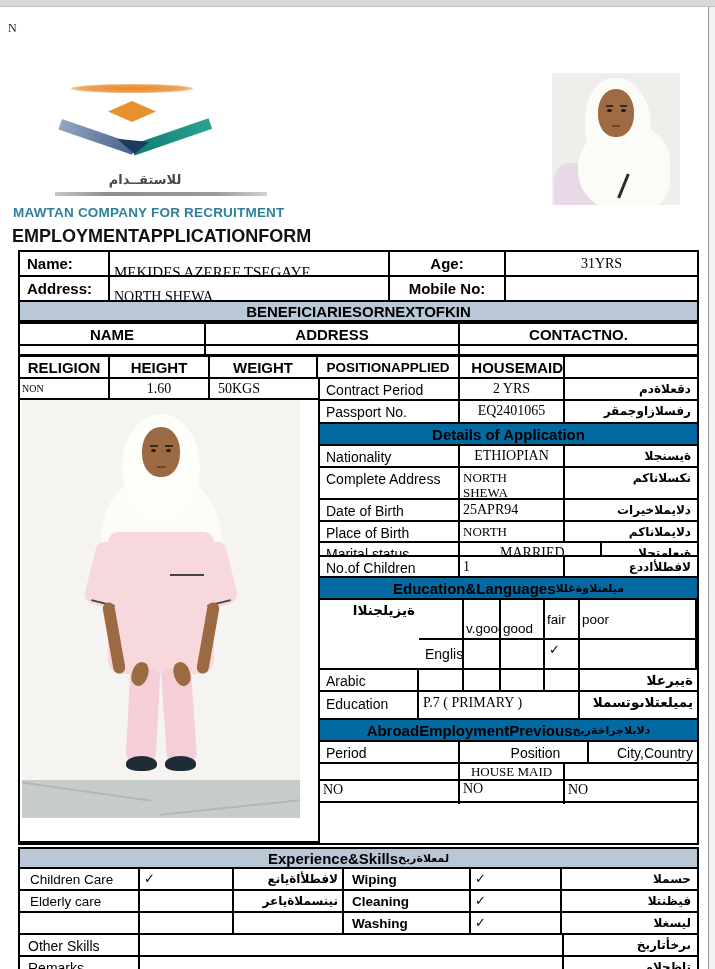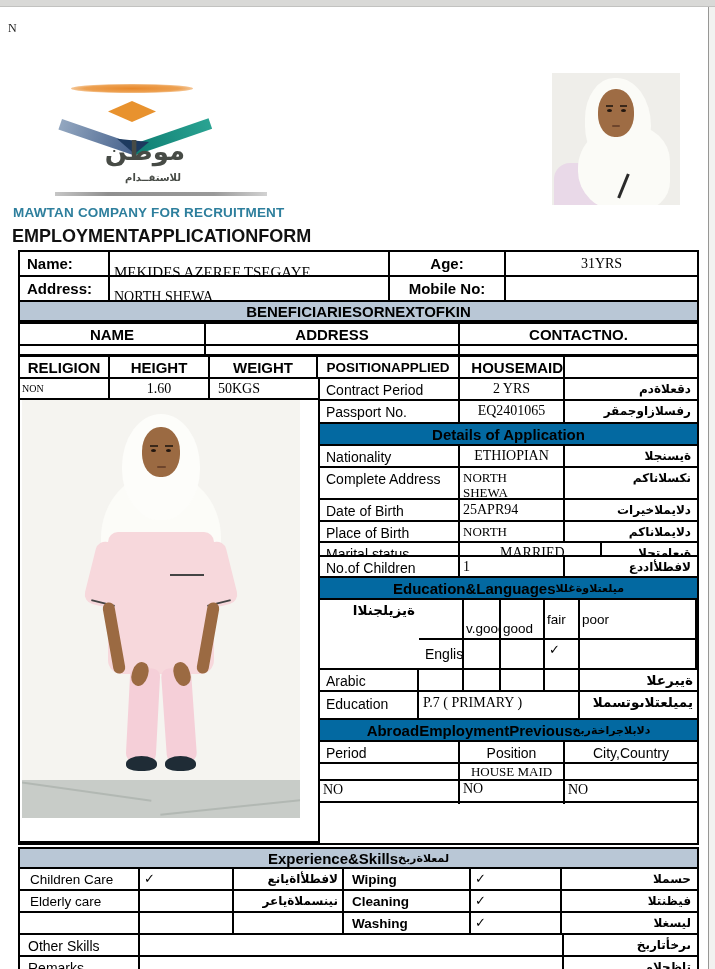--- a/index.html
+++ b/index.html
@@ -17,22 +17,22 @@
   .logo-diamond { position:absolute; left:53px; top:21px; width:48px; height:21px; background:#e8922e;
                   -webkit-clip-path:polygon(50% 0,100% 50%,50% 100%,0 50%); clip-path:polygon(50% 0,100% 50%,50% 100%,0 50%); }
   .logo-vleft { position:absolute; left:7px; top:39px; width:78px; height:11px;
                 background:linear-gradient(90deg,#93a7c0,#46618c); transform:rotate(19deg); transform-origin:0 0; }
   .logo-vright { position:absolute; left:76px; top:65px; width:82px; height:11px;
                  background:linear-gradient(90deg,#0f7d72,#2aa392); transform:rotate(-19deg); transform-origin:0 0; }
   .logo-apex { position:absolute; left:62px; top:57px; width:32px; height:17px; background:#1d3a5f;
                -webkit-clip-path:polygon(0 10%,100% 30%,55% 100%); clip-path:polygon(0 10%,100% 30%,55% 100%); }
   .logo-ar1 { position:absolute; left:10px; top:56px; width:160px; text-align:center;
               font-family:"DejaVu Sans", sans-serif; font-size:26px; font-weight:bold; color:#474b46; direction:rtl; }
-  .logo-ar2 { position:absolute; left:18px; top:92px; width:160px; text-align:center;
-              font-family:"DejaVu Sans", sans-serif; font-size:10px; font-weight:bold; color:#474b46; direction:rtl; }
+  .logo-ar2 { position:absolute; left:10px; top:92px; width:160px; text-align:center;
+              font-family:"DejaVu Sans", sans-serif; font-size:13px; font-weight:bold; color:#474b46; direction:rtl; }
   .logo-bar { position:absolute; left:0; top:112px; width:212px; height:4px;
               background:linear-gradient(90deg,#c6c6c6,#8f8f8f 25%,#9a9a9a 75%,#d2d2d2); }
 
   .company { position:absolute; left:13px; top:205px; font-size:13.5px; font-weight:bold; color:#2e7f9d; letter-spacing:0.2px; }
   .form-title { position:absolute; left:12px; top:226px; font-size:18px; font-weight:bold; color:#111; }
 
   
   .photo-sm { position:absolute; left:552px; top:73px; width:128px; height:132px; background:#efeeea; overflow:hidden; }
   .ps-shoulder-l { position:absolute; left:2px; bottom:-6px; width:58px; height:48px; background:#e9d9e8; border-radius:16px 34px 0 0; }
   .ps-drape { position:absolute; left:26px; top:52px; width:92px; height:86px; background:#fbfbf7; border-radius:50% 42% 34% 46%; }
@@ -148,21 +148,21 @@
   .ec.nb { border-bottom:none; }
   .ec.bot { display:flex; align-items:flex-end; padding:0 0 2px 2px; }
   .ec.mid { display:flex; align-items:center; padding-left:2px; }
   .ec.span2 { grid-row:1 / 3; }
   .ec.langlbl { font-size:14px; padding:6px 0 0 6px; }
   .ec.chk { font-size:13px; padding:2px 0 0 4px; }
   .ec.arright { text-align:right; padding:2px 4px 0 0; }
   .ec.eduval { grid-column:2 / 6; font-family:"Liberation Serif", serif; font-size:14px; padding:3px 0 0 4px; }
 
   
-  .abr-h { display:flex; height:22px; border-bottom:2px solid #000; }
+  .abr-h { display:flex; height:22px; border-bottom:2px solid #000;gap:24px; }
   .abr-h .c1 { width:140px; border-right:2px solid #000; font-size:14px; padding:3px 0 0 6px; }
   .abr-h .c2 { width:105px; border-right:2px solid #000; font-size:14px; text-align:center; padding-top:3px; }
   .abr-h .c3 { flex:1; font-size:14px; text-align:center; padding-top:3px; }
   .abr-r { display:flex; border-bottom:2px solid #000; }
   .abr-r .c1 { width:140px; border-right:2px solid #000; font-family:"Liberation Serif", serif; font-size:14px; padding:1px 0 0 3px; overflow:hidden; }
   .abr-r .c2 { width:105px; border-right:2px solid #000; font-family:"Liberation Serif", serif; font-size:13px; text-align:center; overflow:hidden; }
   .abr-r .c3 { flex:1; font-family:"Liberation Serif", serif; font-size:14px; padding:1px 0 0 3px; overflow:hidden; }
   .abr-r.h17 { height:17px; } .abr-r.h22 { height:22px; }
   .abr-r.fill { flex:1; border-bottom:none; }
 
@@ -190,21 +190,20 @@
   <div class="top-strip"></div>
   <div class="right-strip"></div>
   <div class="n-mark">N</div>
 
   <div class="logo">
     <div class="logo-lens"></div>
     <div class="logo-diamond"></div>
     <div class="logo-vleft"></div>
     <div class="logo-vright"></div>
     <div class="logo-apex"></div>
-    <div class="logo-ar1">موطن</div>
     <div class="logo-ar2">للاستقــدام</div>
     <div class="logo-bar"></div>
   </div>
 
   <div class="company">MAWTAN COMPANY FOR RECRUITMENT</div>
   <div class="form-title">EMPLOYMENTAPPLICATIONFORM</div>
 
   <div class="photo-sm">
     <div class="ps-shoulder-l"></div>
     <div class="ps-drape"></div>

